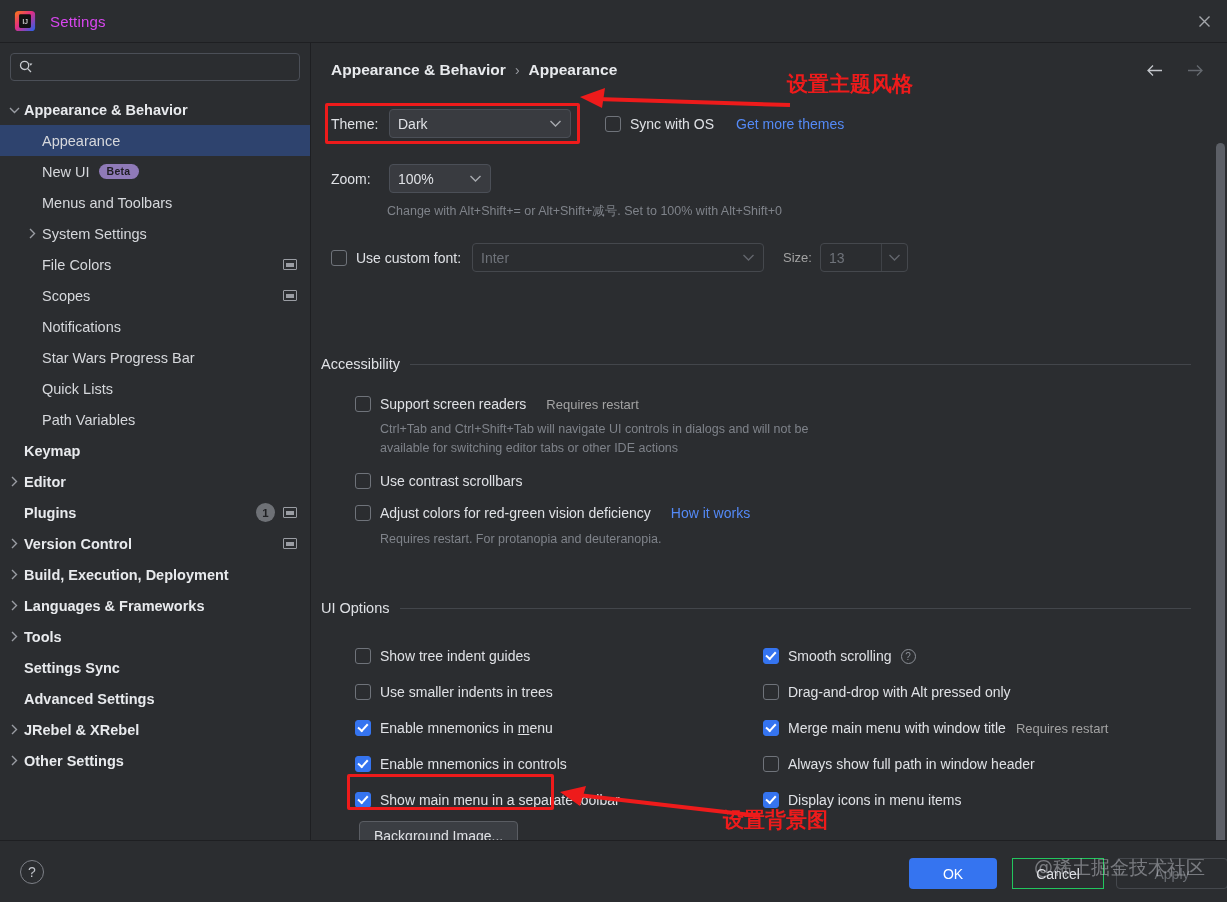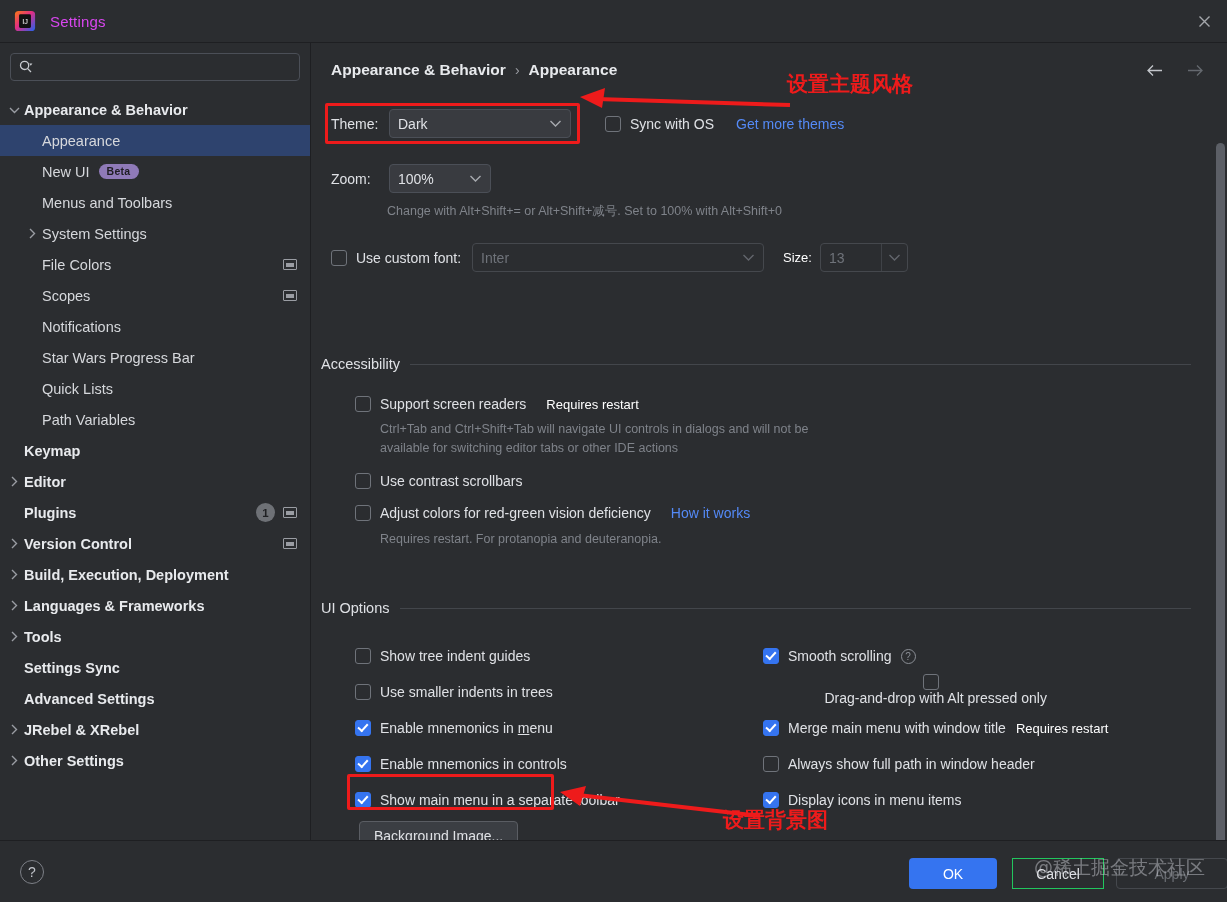--- a/index.html
+++ b/index.html
@@ -104,21 +104,21 @@
   .nav-arrows {
     position: absolute; right: 22px; top: 20px; display: flex; gap: 22px;
   }
   .nav-arrow { cursor: pointer; display: flex; }
 
   .content { position: absolute; left: 0; top: 48px; width: 917px; height: 749px; }
 
   .row { display: flex; align-items: center; }
 
   .lbl { font-size: 14px; color: #dfe1e5; }
-  .lbl-dim { font-size: 13px; color: #ffffff; }
+  .lbl-dim { font-size: 13px; color: #a3a3a3; }
 
   
   .combo {
     background: #393b40; border: 1px solid #4b4f57; border-radius: 4px;
     height: 29px; display: flex; align-items: center; padding: 0 8px;
     color: #dfe1e5; font-size: 14px; cursor: pointer;
   }
   .combo .cval { flex: 1; }
   .combo .chev { margin-left: 10px; display: flex; opacity: .8; }
   .combo.disabled {
@@ -525,21 +525,21 @@
             <div class="cb checked"></div>
             <span class="lbl">Show main menu in a separate toolbar</span>
           </div>
         </div>
       <div id="ui-right" style="position:absolute; left:452px; top:547px;">
           <div class="row" style="height: 36px;">
             <div class="cb checked"></div>
             <span class="lbl">Smooth scrolling</span>
             <span class="qmark">?</span>
           </div>
-          <div class="row" style="height: 36px; flex-direction: column;">
+          <div class="row" style="height: 36px;">
             <div class="cb"></div>
             <span class="lbl">Drag-and-drop with Alt pressed only</span>
           </div>
           <div class="row" style="height: 36px;">
             <div class="cb checked"></div>
             <span class="lbl">Merge main menu with window title</span>
             <span class="lbl-dim" style="margin-left: 10px;">Requires restart</span>
           </div>
           <div class="row" style="height: 36px;">
             <div class="cb"></div>

